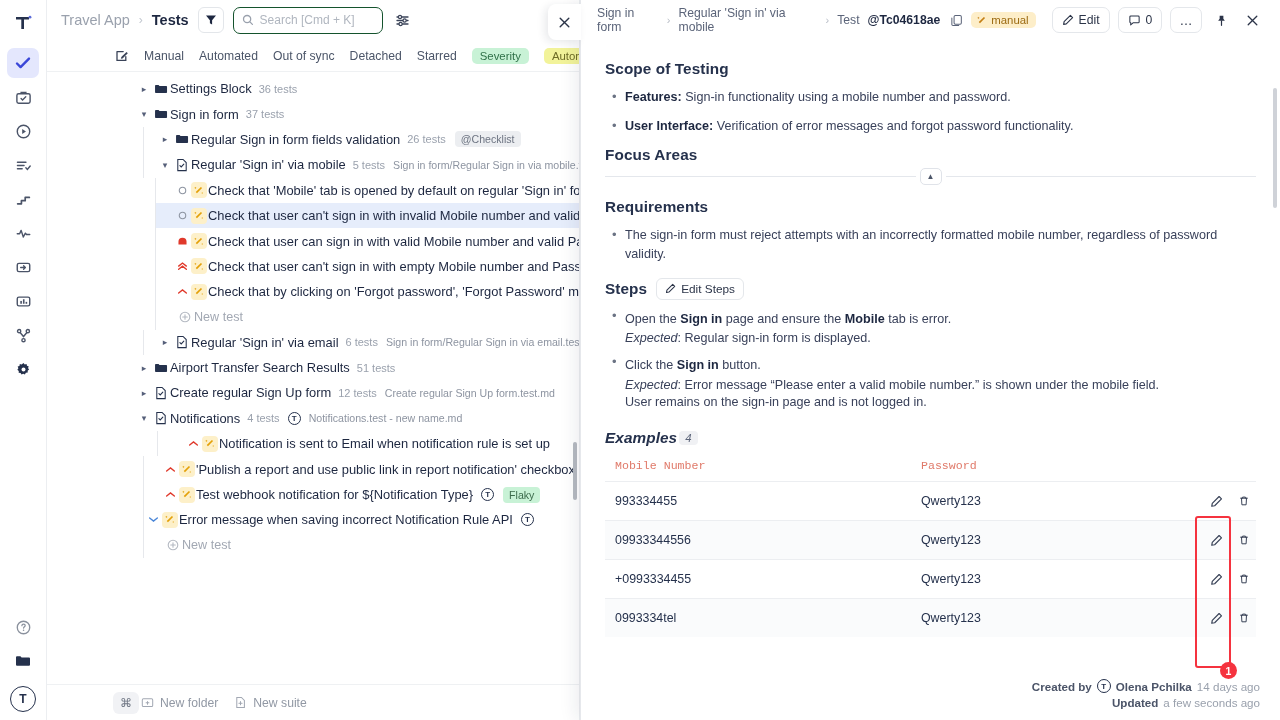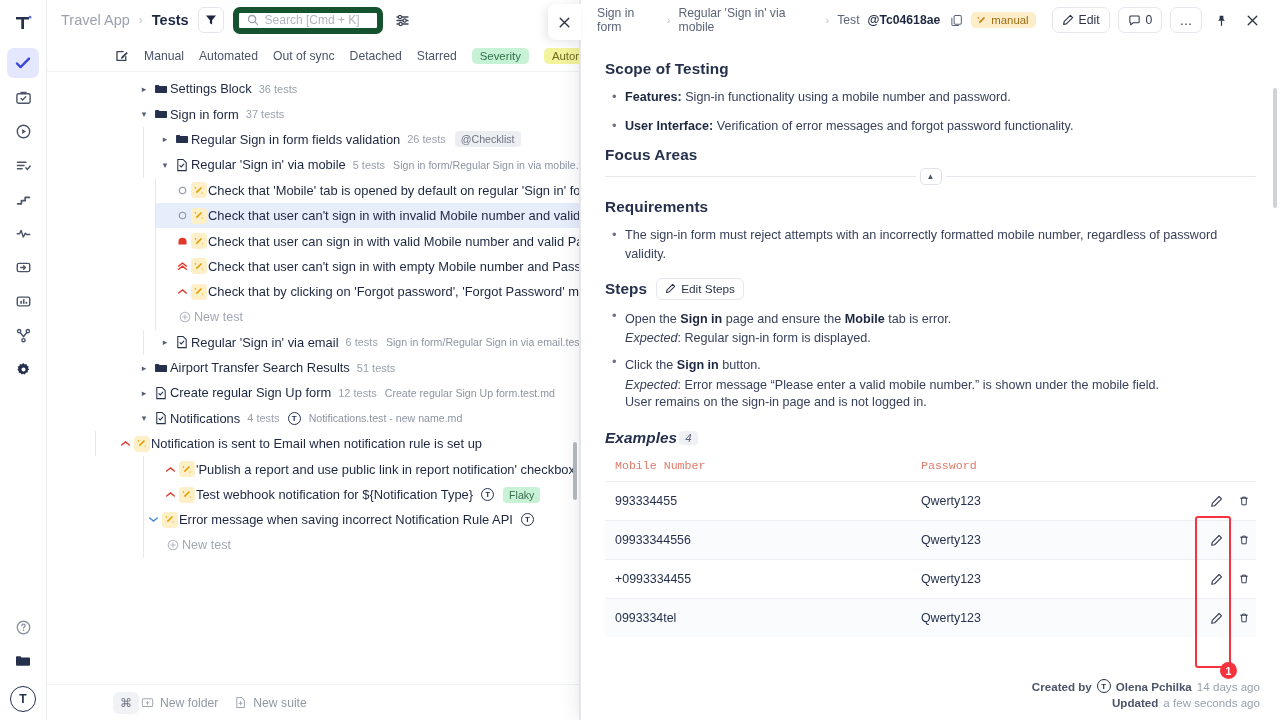--- a/index.html
+++ b/index.html
@@ -46,21 +46,21 @@
     height: 40px; display: flex; align-items: center; padding: 0 14px; gap: 9px;
   }
   .crumb-app { font-size: 14.5px; color: #9aa1ad; }
   .crumb-sep { font-size: 12px; color: #c3c8d0; }
   .crumb-cur { font-size: 14.5px; font-weight: bold; color: #1d2740; }
   .filter-btn {
     width: 26px; height: 26px; border: 1px solid #e3e6ea; border-radius: 6px;
     display: flex; align-items: center; justify-content: center; background: #fff;
   }
   .search {
-    width: 150px; height: 27px; border: 6px solid #14532d; border-radius: 7px;
+    width: 150px; height: 27px; border: 1px solid #14532d; border-radius: 7px;
     display: flex; align-items: center; gap: 6px; padding: 0 8px; background: #fff;
   }
   .search input {
     border: none; outline: none; font-size: 12px; color: #25314c; width: 118px;
     font-family: "Liberation Sans", sans-serif; background: transparent;
   }
   .search input::placeholder { color: #b0b6bf; }
   .sliders-btn { width: 22px; height: 22px; display: flex; align-items: center; justify-content: center; }
 
   .tabbar {
@@ -537,21 +537,21 @@
               <path d="M3.2 1.6h6l3.6 3.6v9.2H3.2z" stroke="#25314c" stroke-width="1.2" fill="none"></path>
               <path d="M5.6 8.7l1.5 1.5 3-3.3" stroke="#25314c" stroke-width="1.2" fill="none" stroke-linecap="round"></path>
             </svg>
           </span>
         <span>Notifications</span>
         <span class="cnt">4 tests</span>
         <span class="tmark">T</span>
         <span class="path">Notifications.test - new name.md</span>
       </div>
 
-      <div class="row guide" style="margin-left:48px;padding-left:22px">
+      <div class="row guide" style="margin-left:110px;padding-left:28px">
         <span class="caret">
             <svg width="11" height="11" viewBox="0 0 12 12">
               <path d="M1.8 7.6L6 4.2l4.2 3.4" stroke="#e0392b" stroke-width="1.5" fill="none" stroke-linecap="round"></path>
             </svg>
           </span>
         <span class="ico">
             <span class="magic">
               <svg width="11" height="11" viewBox="0 0 12 12">
                 <path d="M8.6 2.1l1.3 1.3-5.6 5.6-1.3-1.3z" fill="#e3a008"></path>
                 <path d="M2.6 1.8l.4 1 1 .4-1 .4-.4 1-.4-1-1-.4 1-.4zM10 7.6l.3.8.8.3-.8.3-.3.8-.3-.8-.8-.3.8-.3z" fill="#e3a008"></path>

